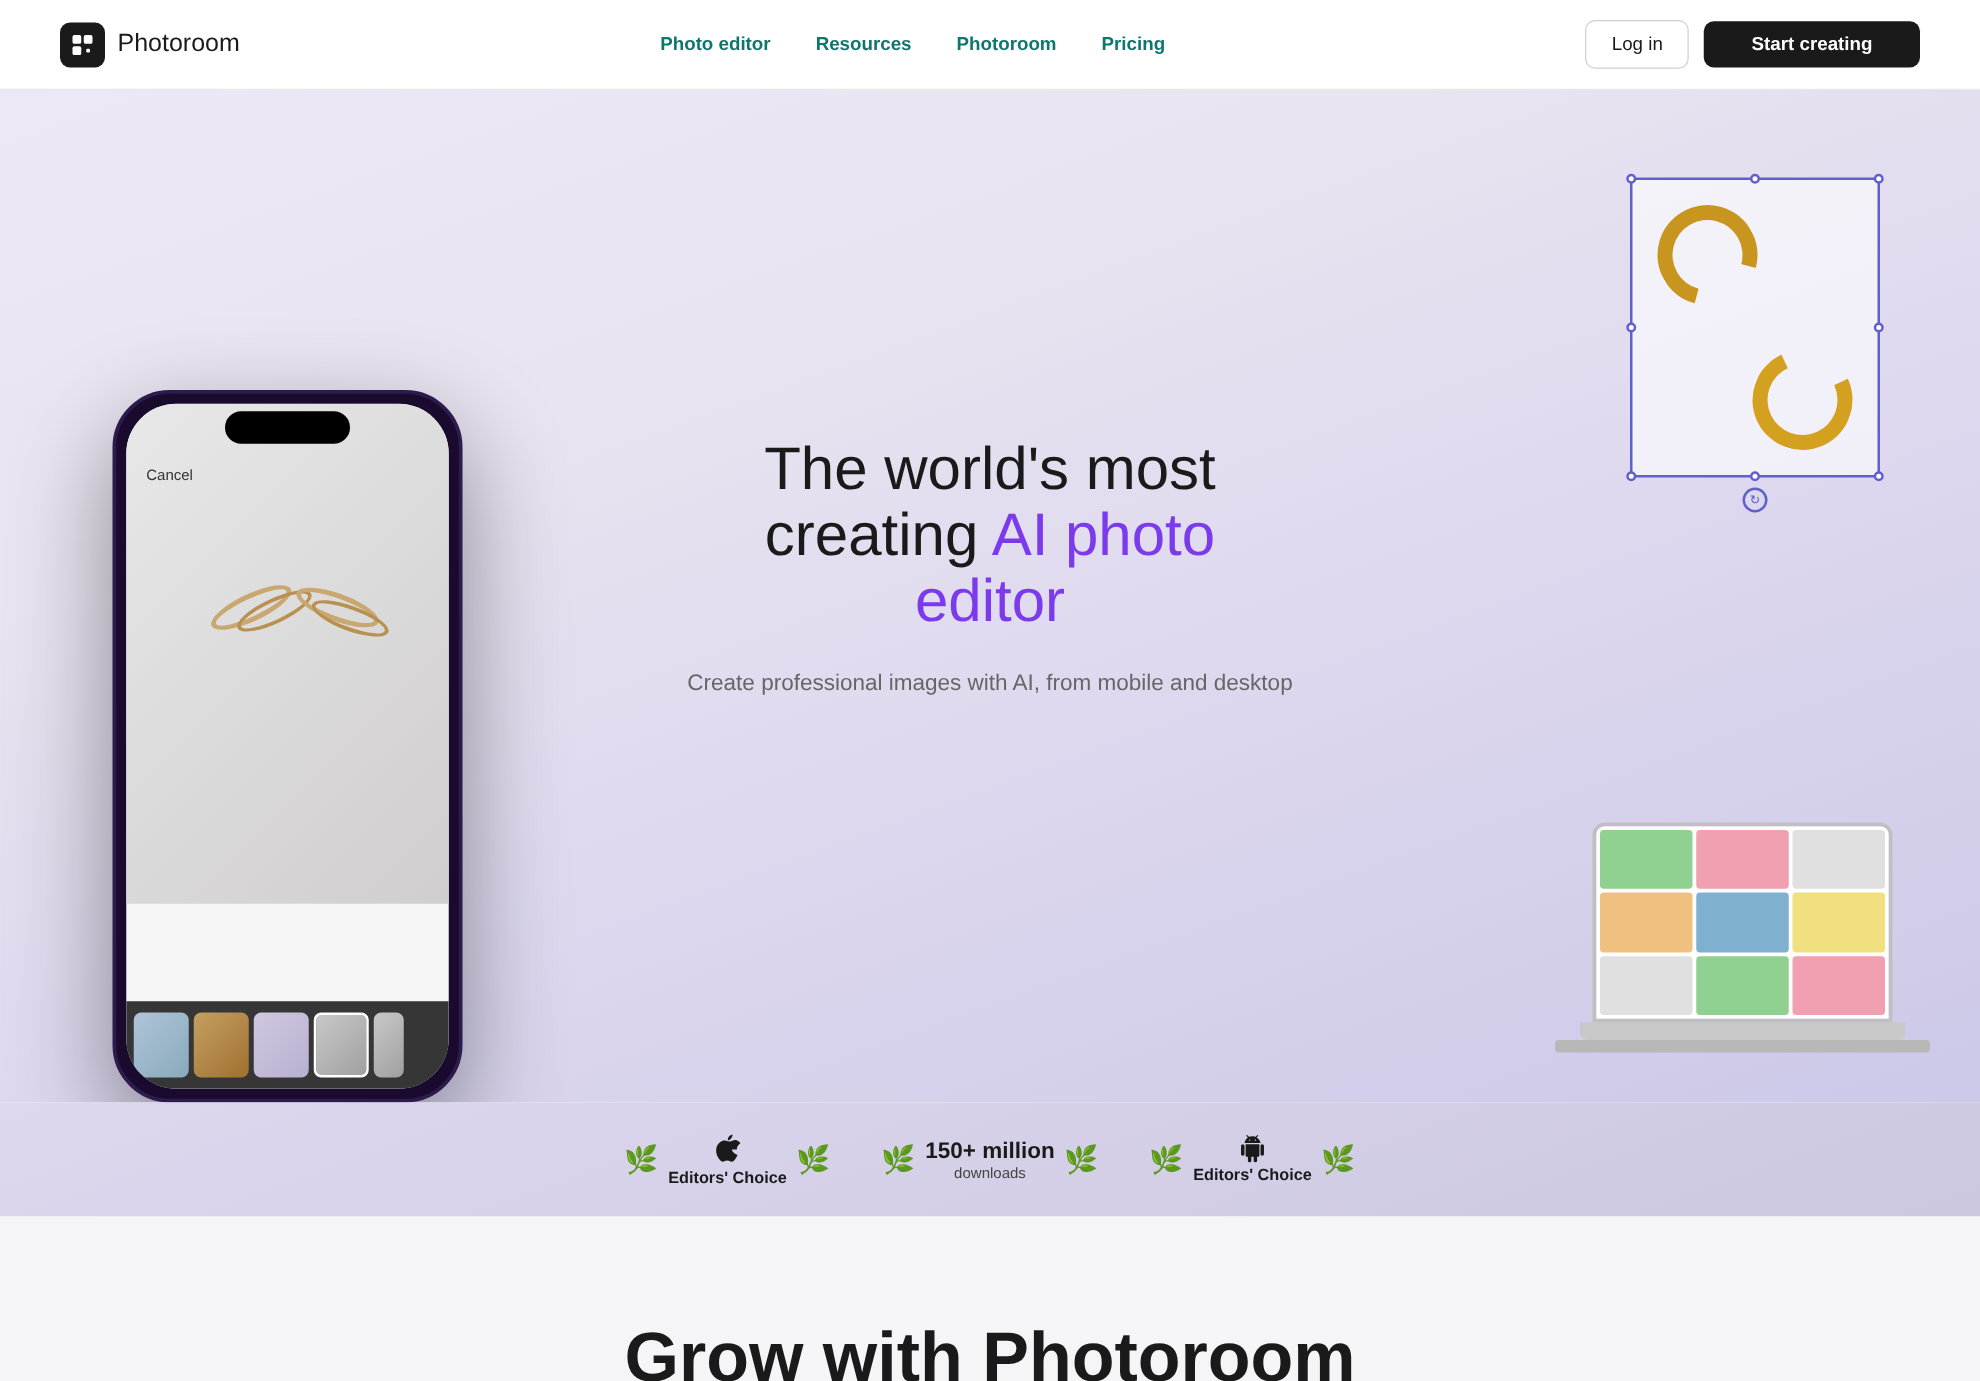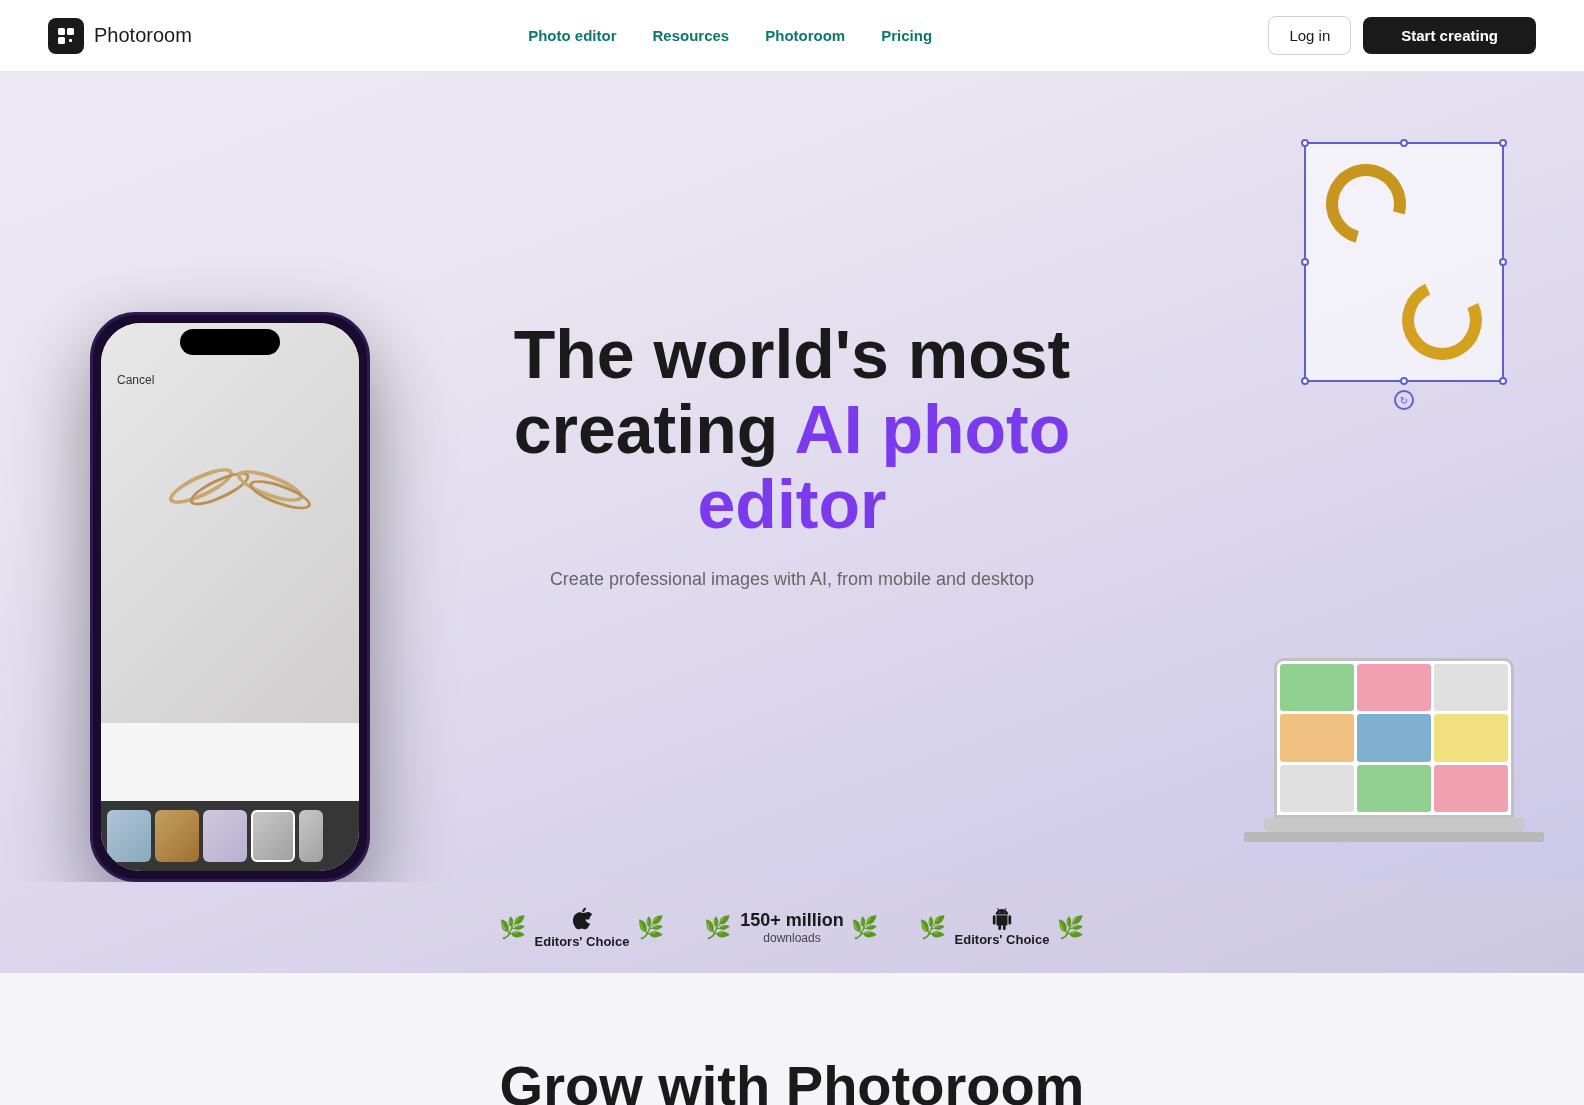--- a/index.html
+++ b/index.html
@@ -32,21 +32,21 @@
     
     .hero {
       background: linear-gradient(160deg, #ede8f5 0%, #e8e4f0 30%, #ddd8ee 60%, #ccc8e8 100%);
       min-height: 810px; position: relative; overflow: hidden;
       display: flex; align-items: center; justify-content: center;
     }
     .hero-content {
       text-align: center; max-width: 580px; position: relative; z-index: 5;
       margin-top: -20px;
     }
-    .hero-title { font-size: 68px; font-weight: 700; line-height: 1.1; color: #1a1a1a; margin-bottom: 24px; }
+    .hero-title { font-size: 48px; font-weight: 400; line-height: 1.1; color: #1a1a1a; margin-bottom: 24px; }
     .hero-title-accent { color: #7c3aed; }
     .hero-subtitle { font-size: 18px; color: #666; margin-bottom: 24px; line-height: 1.5; }
     .btn-hero {
       display: inline-block; padding: 20px 60px; background: #6d28d9; color: #fff;
       border-radius: 12px; font-size: 18px; font-weight: 600; cursor: pointer; border: none;
       text-decoration: none;
     }
 
     
     .phone-container {

